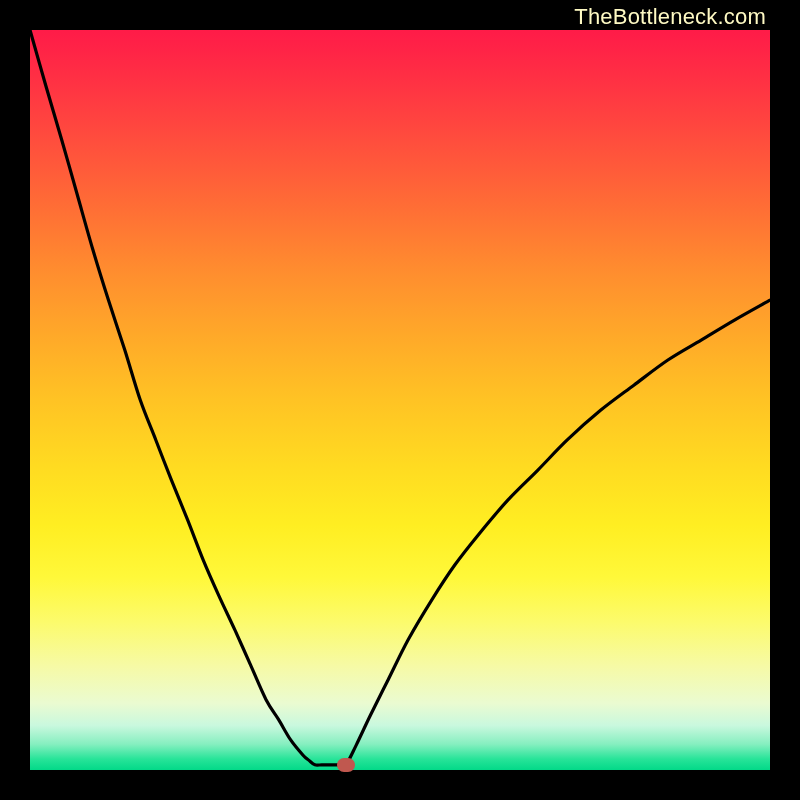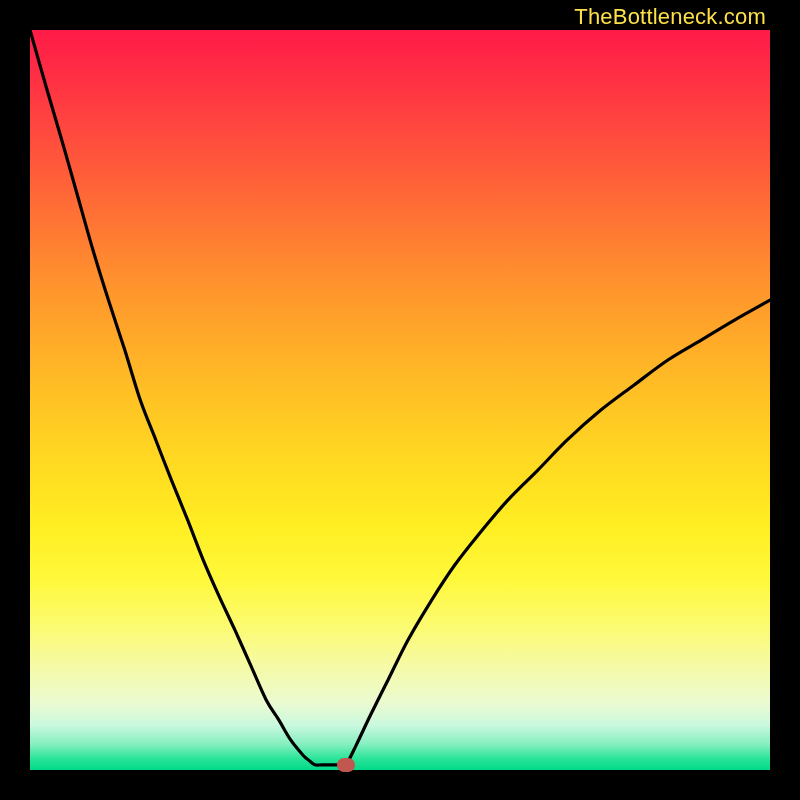--- a/index.html
+++ b/index.html
@@ -43,21 +43,21 @@
       #c9f8de 94%,
       #86efc0 96.5%,
       #28e499 98.5%,
       #02d988 100%
     );
   }
   .watermark {
     position: absolute;
     top: 4px;
     right: 34px;
-    color: #fde047;
+    color: #fef9c3;
     font-size: 22px;
     font-weight: 500;
     letter-spacing: 0.2px;
     user-select: none;
   }
   svg.curve {
     position: absolute;
     left: 0;
     top: 0;
     width: 740px;

